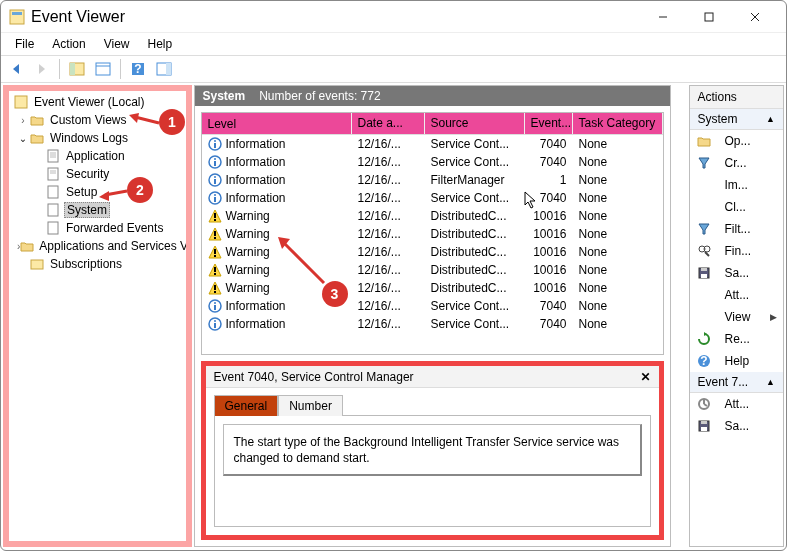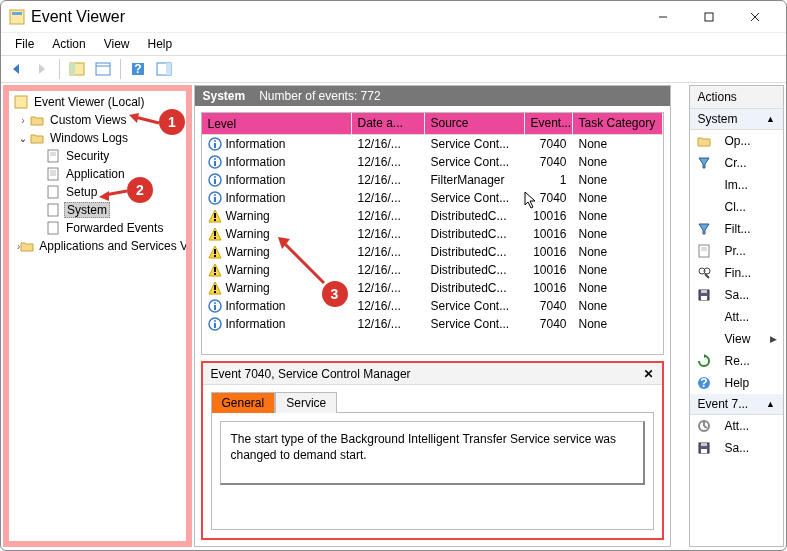--- a/index.html
+++ b/index.html
@@ -38,28 +38,28 @@
 .grid-head .col { padding: 3px 6px; border-right: 1px solid #eee; }
 .grid-body { overflow-y: scroll; height: 220px; }
 .grid-row { display: flex; height: 18px; align-items: center; }
 .grid-row .cell { padding: 0 6px; overflow: hidden; text-overflow: ellipsis; white-space: nowrap; }
 .c-level { width: 150px; display: flex; align-items: center; gap: 4px; }
 .c-date  { width: 73px; }
 .c-src   { width: 100px; }
 .c-evt   { width: 48px; text-align: right; }
 .c-cat   { width: 90px; }
 
-.preview { border: 2px solid #ef4444; margin: 0 6px 6px 6px; flex: 1; display: flex; flex-direction: column; }
+.preview { border: 5px solid #ef4444; margin: 0 6px 6px 6px; flex: 1; display: flex; flex-direction: column; }
 .preview-head { height: 22px; background: #f3f3f3; display: flex; align-items: center; padding: 0 8px; border-bottom: 1px solid #ddd; }
 .preview-head .close { margin-left: auto; font-weight: bold; }
 .preview-tabs { display: flex; padding: 6px 8px 0 8px; gap: 0; }
-.preview-tabs .tab { padding: 3px 10px; border: 1px solid #bbb; border-bottom: none; background: #f97316; position: relative; top: 1px; }
+.preview-tabs .tab { padding: 3px 10px; border: 1px solid #bbb; border-bottom: none; background: #c2410c; position: relative; top: 1px; }
 .preview-tabs .tab:not(.active) { background: #f3f3f3; }
 .preview-content { border: 1px solid #bbb; margin: 0 8px 8px 8px; flex: 1; padding: 8px; }
-.preview-text { border: 1px solid #bbb; border-bottom: 2px solid #888; border-right: 2px solid #888; padding: 10px; height: 64px; font-size: 12px; line-height: 1.3; overflow-y: scroll; }
+.preview-text { border: 1px solid #bbb; border-bottom: 2px solid #888; border-right: 2px solid #888; padding: 10px; height: 52px; font-size: 12px; line-height: 1.3; overflow-y: scroll; }
 
 .actions { width: 100px; margin: 2px 2px 2px 16px; border: 1px solid #bdbdbd; display: flex; flex-direction: column; }
 .actions-title { background: #f3f3f3; padding: 4px 8px; font-weight: normal; border-bottom: 1px solid #ddd; }
 .actions-section { background: #eef3fa; padding: 3px 8px; display: flex; align-items: center; border-bottom: 1px solid #ddd; }
 .actions-section .arrow { margin-left: auto; font-size: 9px; }
 .actions-body { overflow-y: scroll; flex: 1; }
 .actions .act { display: flex; align-items: center; gap: 13px; padding: 3px 6px; white-space: nowrap; }
 .actions .act .aicon { width: 16px; height: 16px; display: inline-flex; align-items: center; justify-content: center; }
 .actions .act .caret-r { margin-left: auto; font-size: 9px; color: #444; }
 
@@ -173,34 +173,34 @@
           </svg>
         </span>
       <span class="label">Windows Logs</span>
     </div>
     <div class="row" style="padding-left:36px">
       <span class="ticon">
           <svg width="14" height="14">
             <rect x="2" y="1" width="10" height="12" fill="#fff" stroke="#888"></rect>
             <line x1="4" y1="4" x2="10" y2="4" stroke="#bbb"></line>
             <line x1="4" y1="6" x2="10" y2="6" stroke="#bbb"></line>
-          </svg>
-        </span>
-      <span class="label">Security</span>
+            <line x1="4" y1="8" x2="10" y2="8" stroke="#bbb"></line>
+          </svg>
+        </span>
+      <span class="label">Application</span>
     </div>
     <div class="row" style="padding-left:36px">
       <span class="ticon">
           <svg width="14" height="14">
             <rect x="2" y="1" width="10" height="12" fill="#fff" stroke="#888"></rect>
             <line x1="4" y1="4" x2="10" y2="4" stroke="#bbb"></line>
             <line x1="4" y1="6" x2="10" y2="6" stroke="#bbb"></line>
-            <line x1="4" y1="8" x2="10" y2="8" stroke="#bbb"></line>
-          </svg>
-        </span>
-      <span class="label">Application</span>
+          </svg>
+        </span>
+      <span class="label">Security</span>
     </div>
     <div class="row" style="padding-left:36px">
       <span class="ticon">
           <svg width="14" height="14">
             <rect x="2" y="1" width="10" height="12" fill="#fff" stroke="#888"></rect>
           </svg>
         </span>
       <span class="label">Setup</span>
     </div>
     <div class="row selected" style="padding-left:36px">
@@ -220,20 +220,28 @@
       <span class="label">Forwarded Events</span>
     </div>
     <div class="row" style="padding-left:8px">
       <span class="caret">›</span>
       <span class="ticon">
           <svg width="14" height="12">
             <path d="M1 3h4l1 1h7v7H1z" fill="#f5d88a" stroke="#caa43f"></path>
           </svg>
         </span>
       <span class="label">Applications and Services View</span>
+    </div>
+    <div class="row" style="padding-left:20px">
+      <span class="ticon">
+          <svg width="14" height="14">
+            <rect x="1" y="3" width="12" height="9" fill="#fce9a6" stroke="#c9a642"></rect>
+          </svg>
+        </span>
+      <span class="label">Subscriptions</span>
     </div>
 
     <div class="badge" style="top:18px; left:150px">1</div>
     <svg class="badge-arrow" style="top:22px; left:120px" width="32" height="20">
         <line x1="30" y1="10" x2="6" y2="4" stroke="#d7342e" stroke-width="3"></line>
         <polygon points="0,2 10,0 8,10" fill="#d7342e"></polygon>
       </svg>
 
     <div class="badge" style="top:86px; left:118px">2</div>
     <svg class="badge-arrow" style="top:94px; left:90px" width="30" height="16">
@@ -446,21 +454,21 @@
         </svg>
     </div>
 
     <div class="preview">
       <div class="preview-head">
         <span>Event 7040, Service Control Manager</span>
         <span class="close">✕</span>
       </div>
       <div class="preview-tabs">
         <div class="tab active">General</div>
-        <div class="tab">Service</div>
+        <div class="tab">Number</div>
       </div>
       <div class="preview-content">
         <div class="preview-text">The start type of the Background Intelligent Transfer Service service was changed to demand start.</div>
       </div>
     </div>
   </div>
 
   <div class="actions">
     <div class="actions-title">Actions</div>
     <div class="actions-body">
@@ -501,30 +509,20 @@
             <span class="aicon">
               <svg width="14" height="14">
                 <polygon points="2,2 12,2 8,8 8,12 6,12 6,8" fill="#6aa7d9" stroke="#2a5a8a"></polygon>
               </svg>
             </span>
             <span>Filt...</span>
           </div>
           <div class="act">
             <span class="aicon">
               <svg width="14" height="14">
-                <rect x="2" y="1" width="10" height="12" fill="#fff" stroke="#888"></rect>
-                <line x1="4" y1="4" x2="10" y2="4" stroke="#bbb"></line>
-                <line x1="4" y1="6" x2="10" y2="6" stroke="#bbb"></line>
-              </svg>
-            </span>
-            <span>Pr...</span>
-          </div>
-          <div class="act">
-            <span class="aicon">
-              <svg width="14" height="14">
                 <circle cx="5" cy="5" r="3" fill="none" stroke="#444"></circle>
                 <line x1="8" y1="8" x2="12" y2="12" stroke="#444" stroke-width="2"></line>
                 <circle cx="10" cy="5" r="3" fill="none" stroke="#444"></circle>
               </svg>
             </span>
             <span>Fin...</span>
           </div>
           <div class="act">
             <span class="aicon">
               <svg width="14" height="14">

